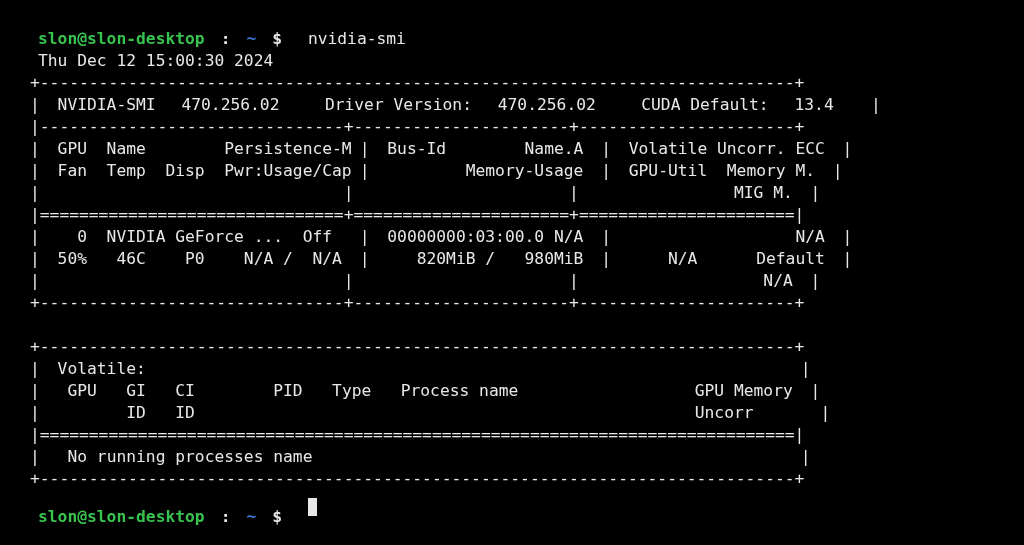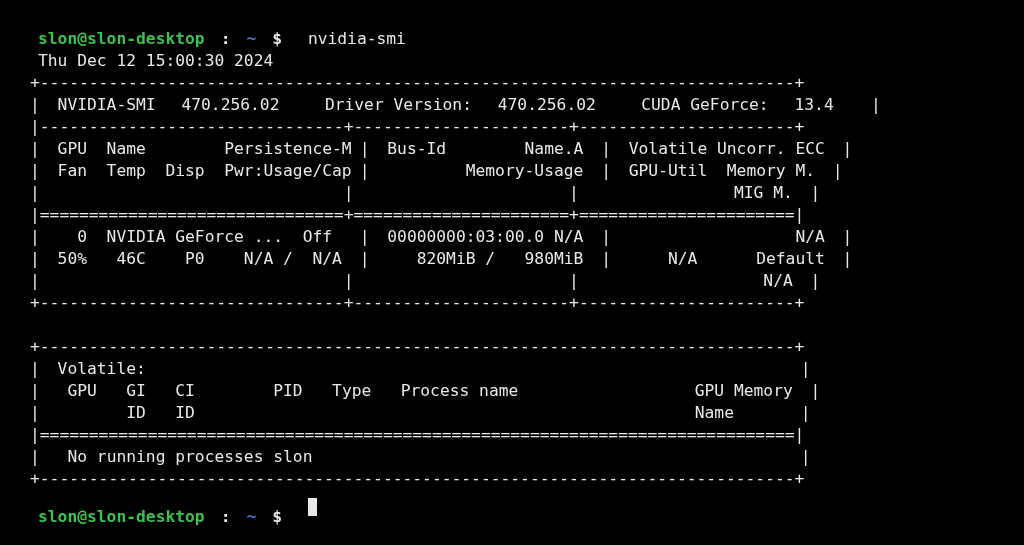--- a/index.html
+++ b/index.html
@@ -26,32 +26,32 @@
       vertical-align:-2px;
     }
   </style>
 </head>
 <body>
 
 <div class="terminal">
 <pre><span class="prompt-user">slon@slon-desktop</span><span class="prompt-white">:</span><span class="prompt-path">~</span><span class="prompt-white">$ </span><span class="cmd">nvidia-smi</span>
 <span>Thu Dec 12 15:00:30 2024</span>
 +-----------------------------------------------------------------------------+
-| <span>NVIDIA-SMI</span> <span>470.256.02</span>   <span>Driver Version:</span> <span>470.256.02</span>   <span>CUDA GeForce:</span> <span>13.4</span>   |
+| <span>NVIDIA-SMI</span> <span>470.256.02</span>   <span>Driver Version:</span> <span>470.256.02</span>   <span>CUDA Default:</span> <span>13.4</span>   |
 |-------------------------------+----------------------+----------------------+
 | <span>GPU  Name        Persistence-M</span>| <span>Bus-Id        Name.A</span> | <span>Volatile Uncorr. ECC</span> |
 | <span>Fan  Temp  Disp  Pwr:Usage/Cap</span>| <span>        Memory-Usage</span> | <span>GPU-Util  Memory M.</span> |
 |                               |                      | <span>              MIG M.</span> |
 |===============================+======================+======================|
 | <span>  0  NVIDIA GeForce ...  Off </span> | <span>00000000:03:00.0 N/A</span> | <span>                 N/A</span> |
 | <span>50%   46C    P0    N/A /  N/A</span> | <span>   820MiB /   980MiB</span> | <span>    N/A      Default</span> |
 |                               |                      | <span>                 N/A</span> |
 +-------------------------------+----------------------+----------------------+
 
 +-----------------------------------------------------------------------------+
 | <span>Volatile:</span>                                                                  |
 |  <span>GPU   GI   CI        PID   Type   Process name                  GPU Memory</span> |
-|  <span>      ID   ID                                                   Name     </span> |
+|  <span>      ID   ID                                                   Uncorr     </span> |
 |=============================================================================|
-|  <span>No running processes slon</span>                                                 |
+|  <span>No running processes name</span>                                                 |
 +-----------------------------------------------------------------------------+
 <span class="prompt-user">slon@slon-desktop</span><span class="prompt-white">:</span><span class="prompt-path">~</span><span class="prompt-white">$ </span><span class="cursor"></span></pre>
 </div>
 
 </body></html>

